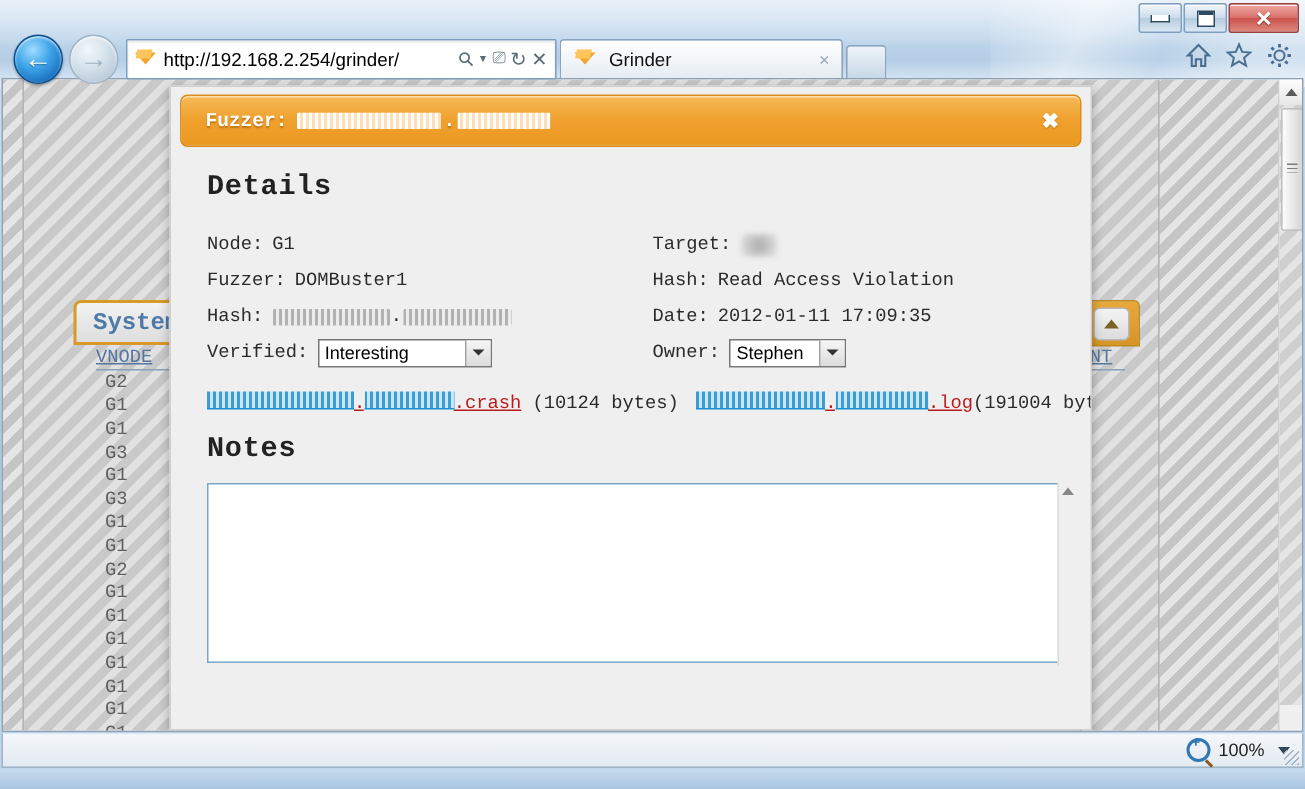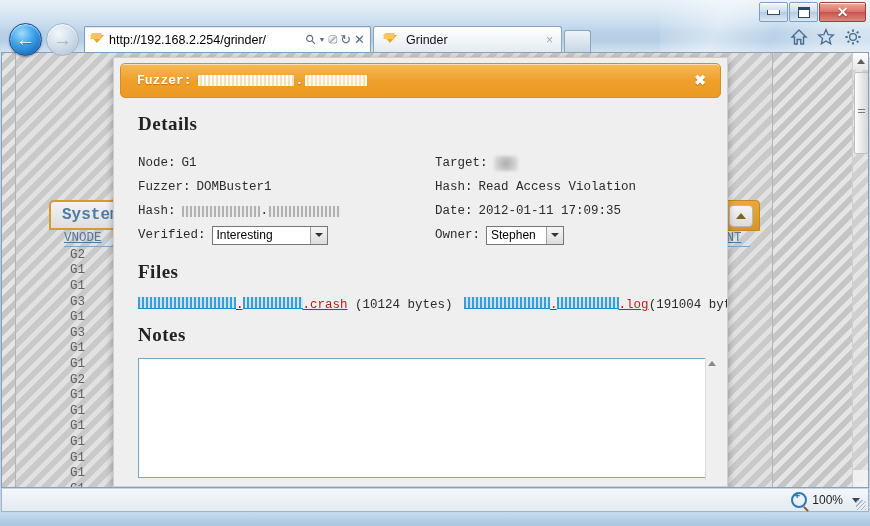--- a/index.html
+++ b/index.html
@@ -203,21 +203,21 @@
   }
   .dlg-x{
     position:absolute;right:14px;top:8px;color:#fff;font-weight:bold;font-size:14px;
     text-shadow:0 1px 1px rgba(140,80,0,.5);
   }
   .dlg-body{
     position:absolute;left:0;top:43px;right:0;bottom:0;
     padding:0 22px 0 24px;overflow:hidden;
   }
   .sec-title{
-    font-family:Liberation Serif, serif;font-size:19px;font-weight:bold;color:#222;
+    font-family:Liberation Mono, monospace;font-size:19px;font-weight:bold;color:#222;
     margin:12px 0 0 0;letter-spacing:.5px;
   }
   .det-grid{
     display:flex;margin-top:16px;font-family:"Liberation Mono",monospace;font-size:12.5px;color:#2b2b2b;gap:25px;
   }
   .det-col{display:flex;flex-direction:column;gap:0;}
   .det-col.left{width:272px;}
   .det-row{height:24px;display:flex;align-items:center;gap:6px;white-space:nowrap;}
   .det-label{color:#2b2b2b;}
   .det-val{color:#2b2b2b;}
@@ -522,21 +522,20 @@
               <span class="sel owner">
                 <span class="selval">Stephen</span>
                 <span class="arrowbox">
                     <i></i>
                   </span>
               </span>
             </div>
           </div>
         </div>
 
-        <div class="sec-title" style="margin-top:14px">Files</div>
 
         <div class="files-line">
           <span class="flink"><span class="redact-link" style="width:98px"></span><span style="letter-spacing:-1px">.</span><span class="redact-link" style="width:60px"></span><span>.crash</span></span>
           <span>(10124 bytes)</span>
           <span class="flink" style="margin-left:4px"><span class="redact-link" style="width:86px"></span><span style="letter-spacing:-1px">.</span><span class="redact-link" style="width:62px"></span><span>.log</span></span><span>(191004 bytes)</span>
         </div>
 
         <div class="sec-title" style="margin-top:12px">Notes</div>
 
         <div class="notes-wrap">

